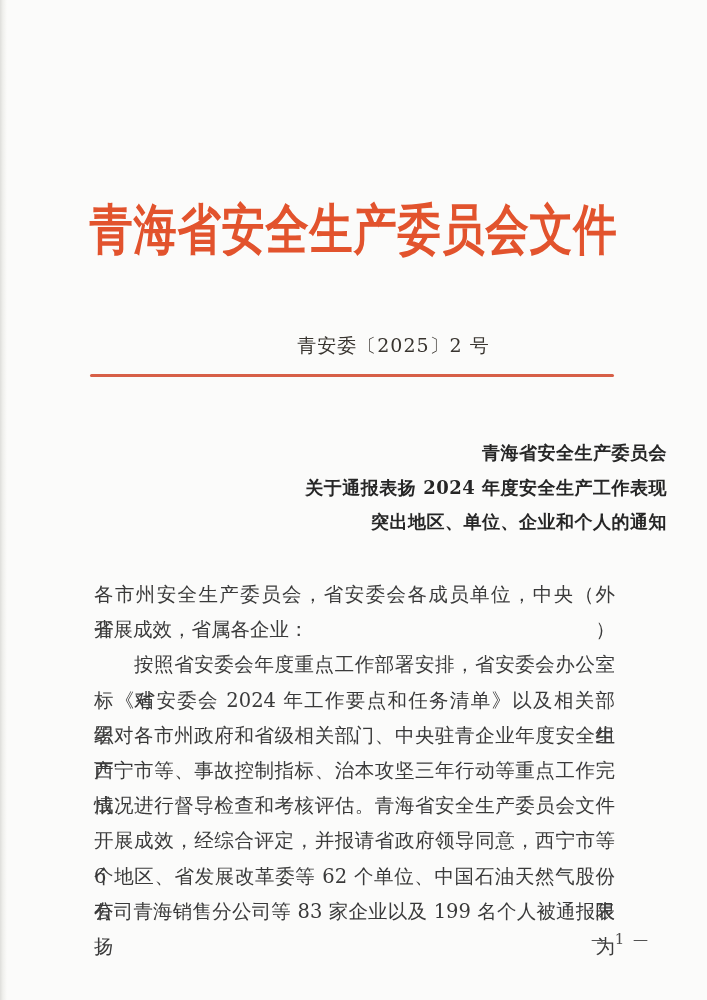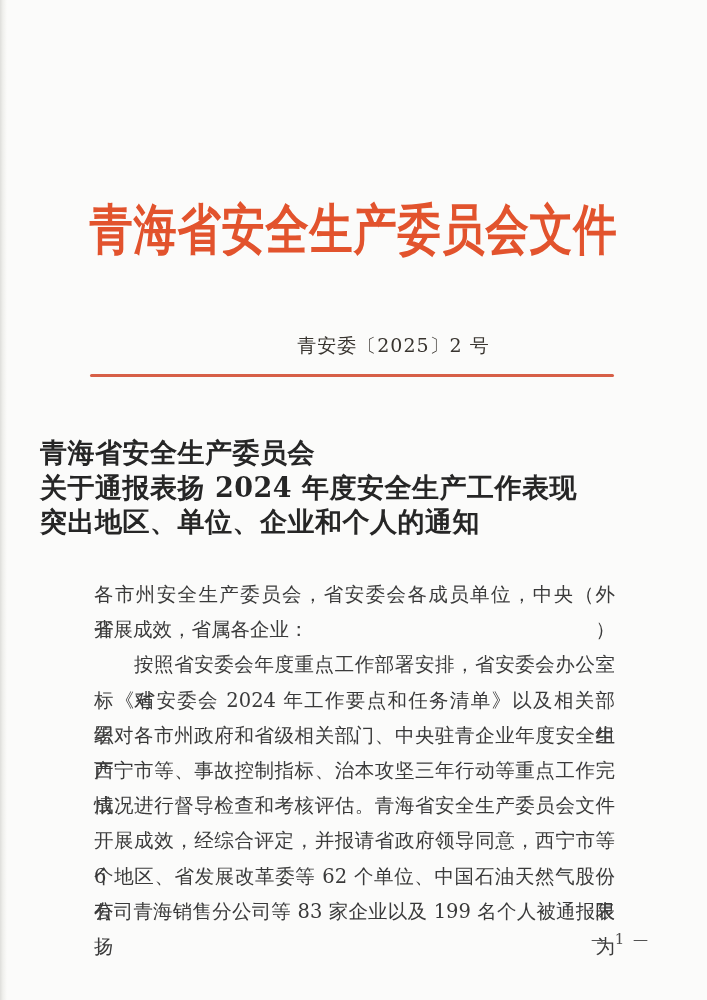--- a/index.html
+++ b/index.html
@@ -70,23 +70,23 @@
     width: 524px;
     height: 3px;
     border-radius: 2px;
     background: var(--rule-red, #d75f47);
   }
   .notice-title {
     position: absolute;
     top: 436px;
     left: 40px;
     width: 627px;
-    text-align: left;
+    text-align: right;
     font-weight: bold;
-    font-size: 27px;
+    font-size: 18px;
     line-height: 34.5px;
     color: var(--title-text, #262626);
     letter-spacing: 0.5px;
   }
   .doc-body {
     position: absolute;
     top: 577px;
     left: 94px;
     width: 521px;
     font-size: 19.5px;

